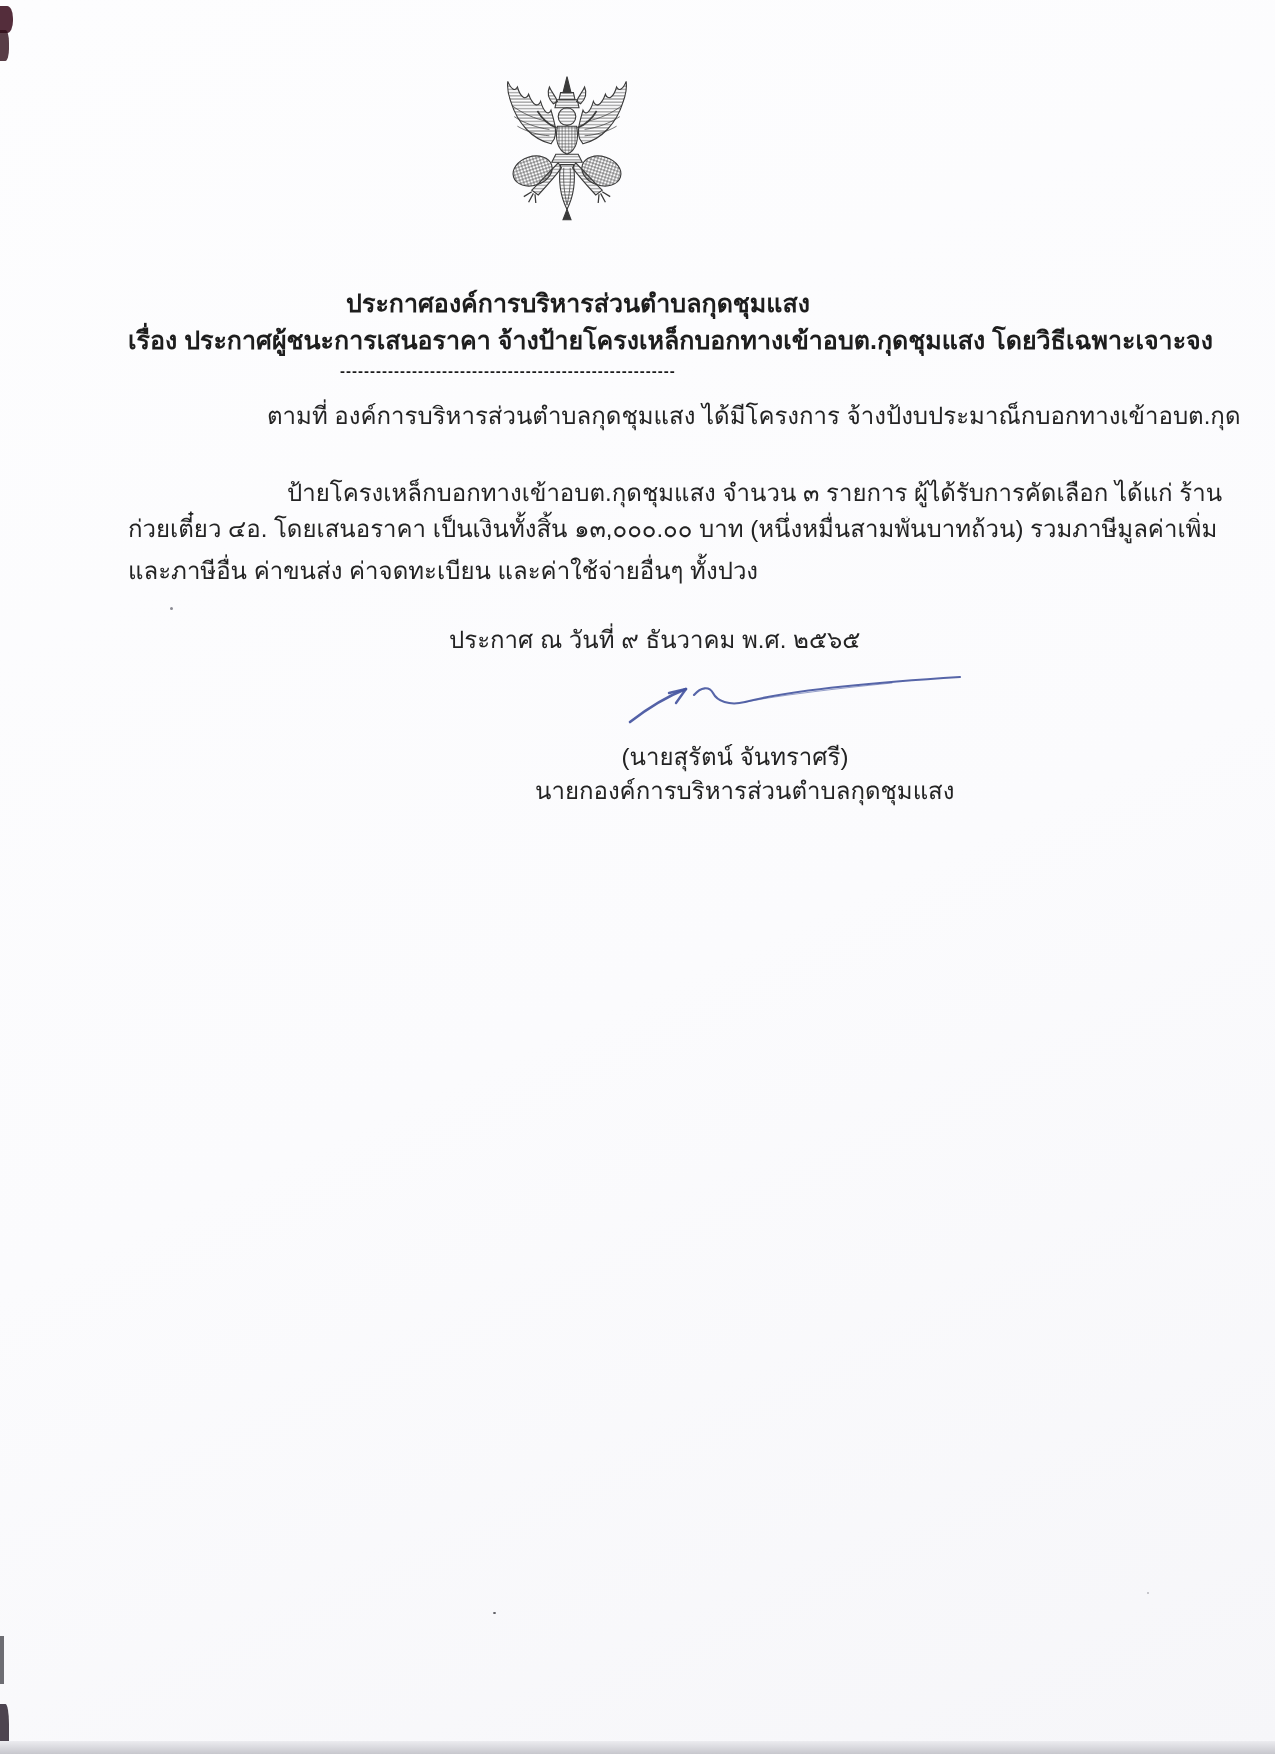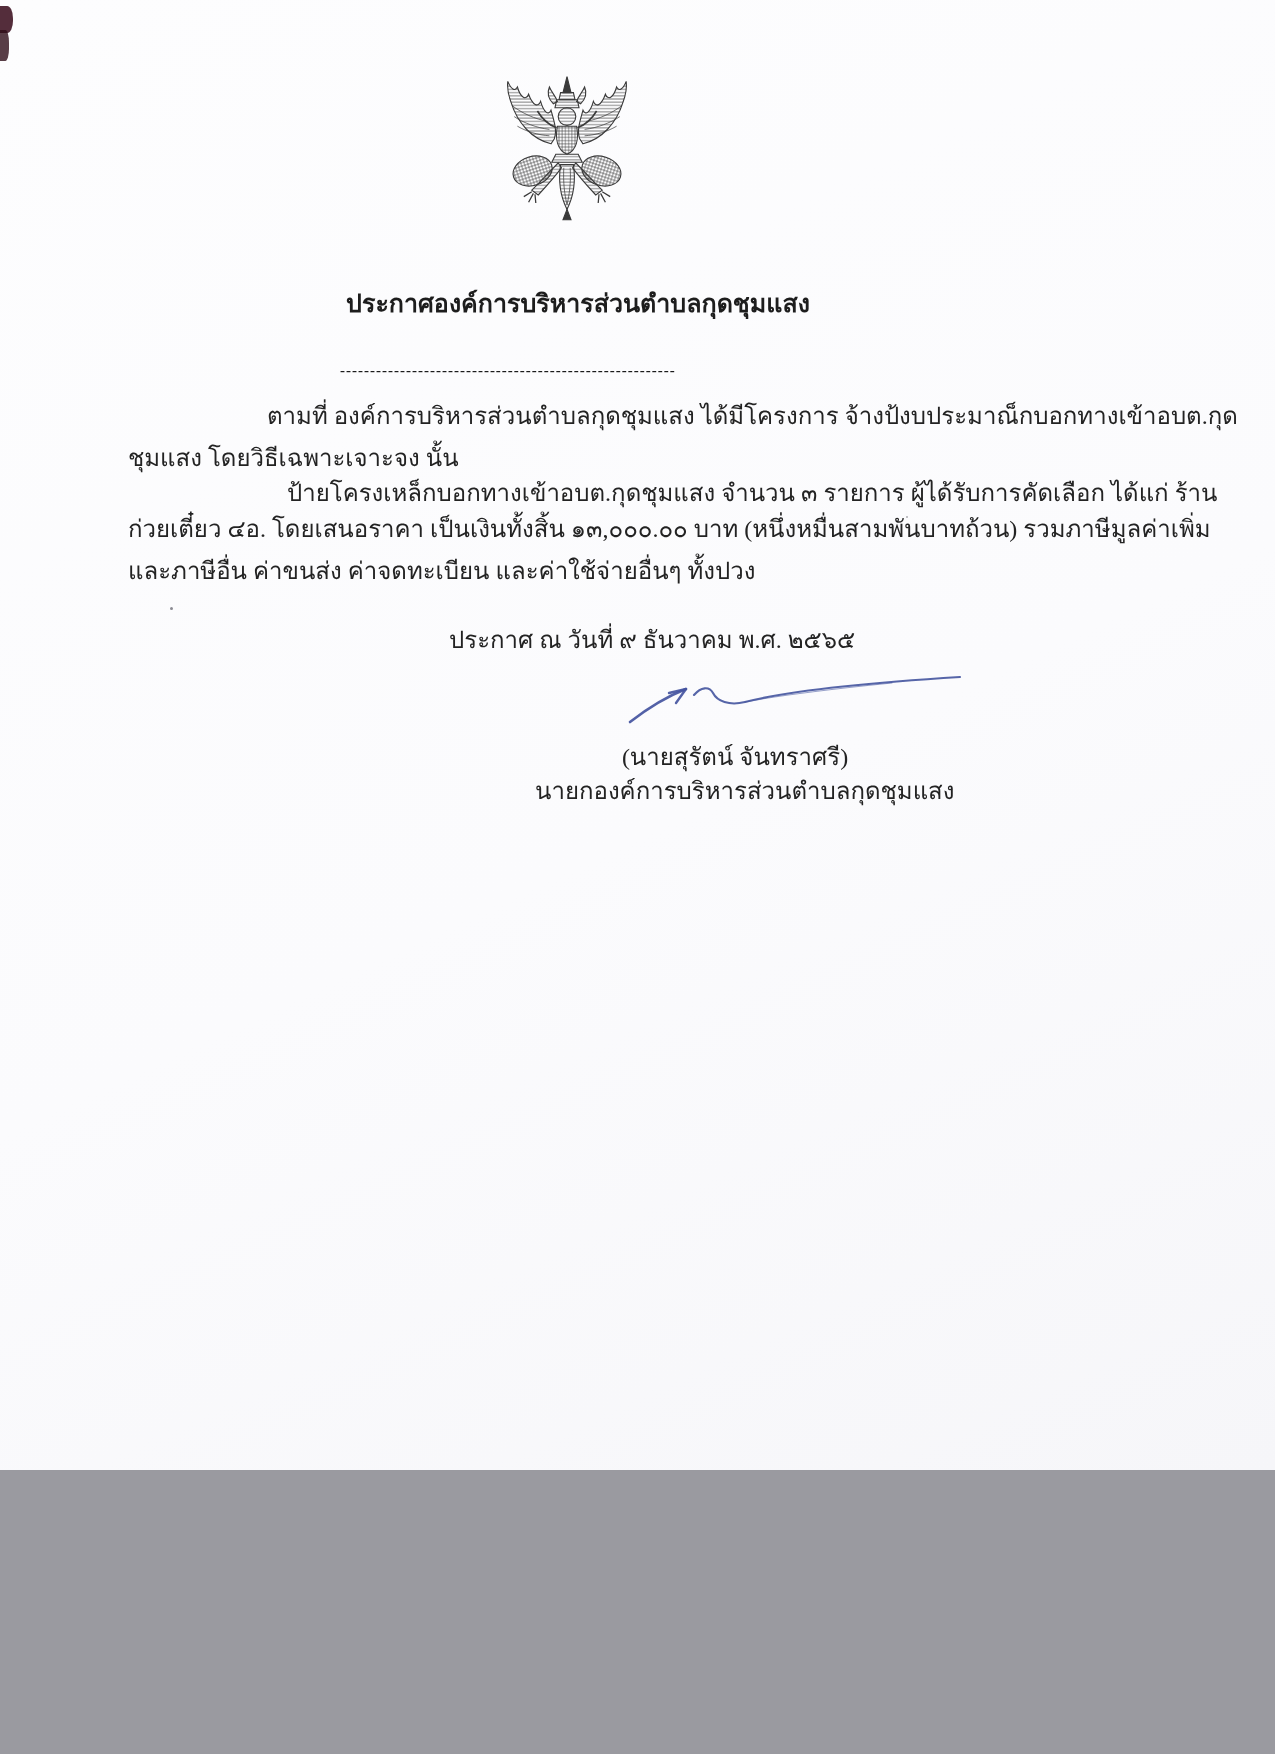--- a/index.html
+++ b/index.html
@@ -1,21 +1,21 @@
 <!DOCTYPE html>
 <html><head>
 <meta charset="utf-8">
 <style>
   html,body{margin:0;padding:0;background:#9a9aa0;}
   .page{
     position:relative;
-    width:1275px;height:1470px;
+    width:1275px;height:1754px;
     margin:0 auto;
     background:linear-gradient(155deg,#fdfdfe 0%,#fbfbfd 55%,#f6f6f9 100%);
-    font-family:Liberation Serif, serif;
+    font-family:Liberation Sans, sans-serif;
     color:#262626;
     overflow:hidden;
   }
   .abs{position:absolute;white-space:nowrap;}
   .title-wrap{left:128px;width:900px;text-align:center;font-weight:700;color:#1d1d1d;}
   .title1{top:283px;font-size:25px;}
   .title2{top:320px;font-size:25px;}
   .divider{left:340px;top:362px;width:398px;overflow:hidden;font-weight:700;
            font-size:15px;letter-spacing:1px;color:#1b1b1b;}
   .bodyline{font-size:24px;color:#232323;}
@@ -87,24 +87,24 @@
 
       <path d="M56,146 l-10,6 M58,148 l-6,11 M60,149 l1,11 M144,146 l10,6 M142,148 l6,11 M140,149 l-1,11" fill="none" stroke-width="1.6"></path>
 
       <path d="M92,112 C89,132 92,152 100,168 C108,152 111,132 108,112 Z" fill="url(#ht)"></path>
       <path d="M96,116 C95,134 97,150 100,162 M104,116 C105,134 103,150 100,162" fill="none" stroke-width="0.9"></path>
       <path d="M100,168 L95,181 L105,181 Z" fill="#3a3a3a"></path>
     </g>
   </svg>
 
   <div class="abs title-wrap title1">ประกาศองค์การบริหารส่วนตำบลกุดชุมแสง</div>
+  <div class="abs title-wrap title2">เรื่อง ประกาศผู้ชนะการเสนอราคา จ้างป้ายโครงเหล็กบอกทางเข้าอบต.กุดชุมแสง โดยวิธีเฉพาะเจาะจง</div>
   <div class="abs divider">--------------------------------------------------------</div>
 
   <div class="abs bodyline" style="left:267px;top:396px;">ตามที่ องค์การบริหารส่วนตำบลกุดชุมแสง ได้มีโครงการ จ้างป้งบประมาณ็กบอกทางเข้าอบต.กุด</div>
-  <div class="abs bodyline" style="left:128px;top:438px;">ชุมแสง โดยวิธีเฉพาะเจาะจง  นั้น</div>
 
   <div class="abs bodyline" style="left:267px;top:473px;margin-left:20px;">ป้ายโครงเหล็กบอกทางเข้าอบต.กุดชุมแสง  จำนวน ๓ รายการ ผู้ได้รับการคัดเลือก ได้แก่ ร้าน</div>
   <div class="abs bodyline" style="left:128px;top:509px;">ก่วยเตี๋ยว ๔อ. โดยเสนอราคา เป็นเงินทั้งสิ้น ๑๓,๐๐๐.๐๐ บาท (หนึ่งหมื่นสามพันบาทถ้วน) รวมภาษีมูลค่าเพิ่ม</div>
   <div class="abs bodyline" style="left:128px;top:551px;">และภาษีอื่น ค่าขนส่ง ค่าจดทะเบียน และค่าใช้จ่ายอื่นๆ ทั้งปวง</div>
 
   <div class="abs bodyline" style="left:449px;top:620px;">ประกาศ ณ วันที่  ๙  ธันวาคม  พ.ศ. ๒๕๖๕</div>
 
   <svg class="abs signature" viewBox="0 0 345 62">
     <g fill="none" stroke="#44549f" stroke-linecap="round">
       <path d="M8,54 C26,40 46,28 64,21" stroke-width="2.6" opacity=".92"></path>

